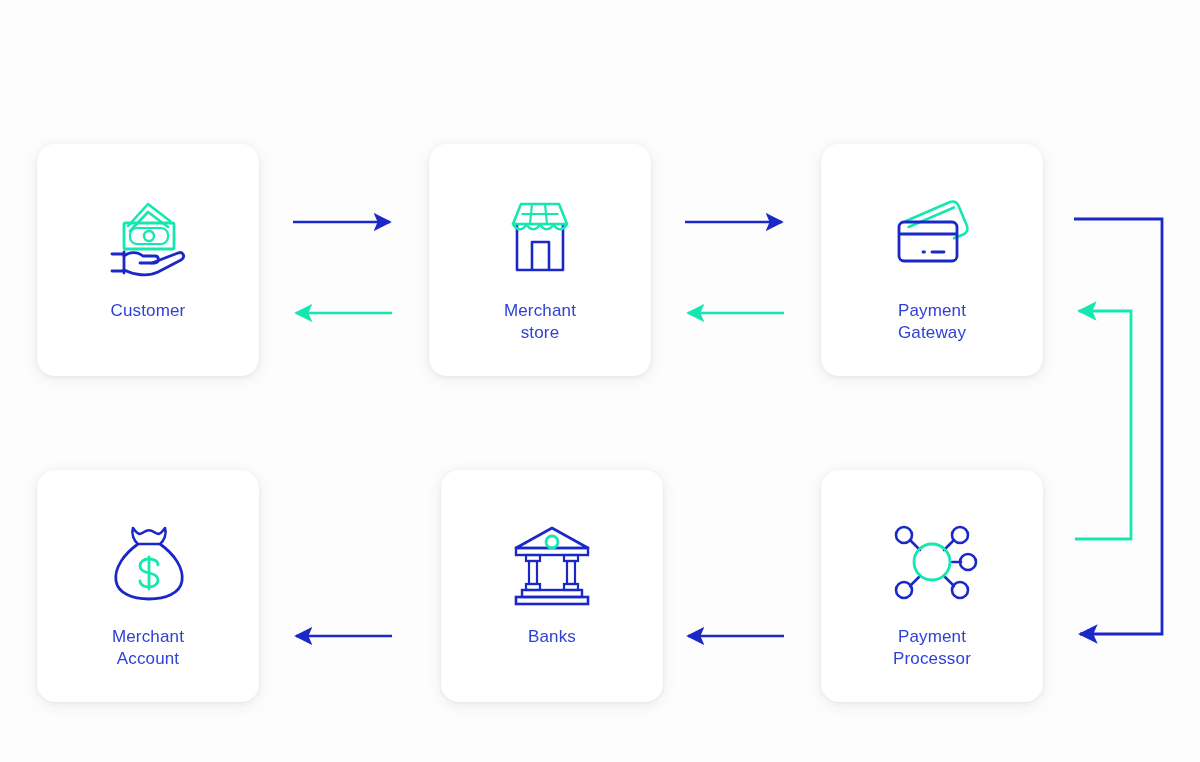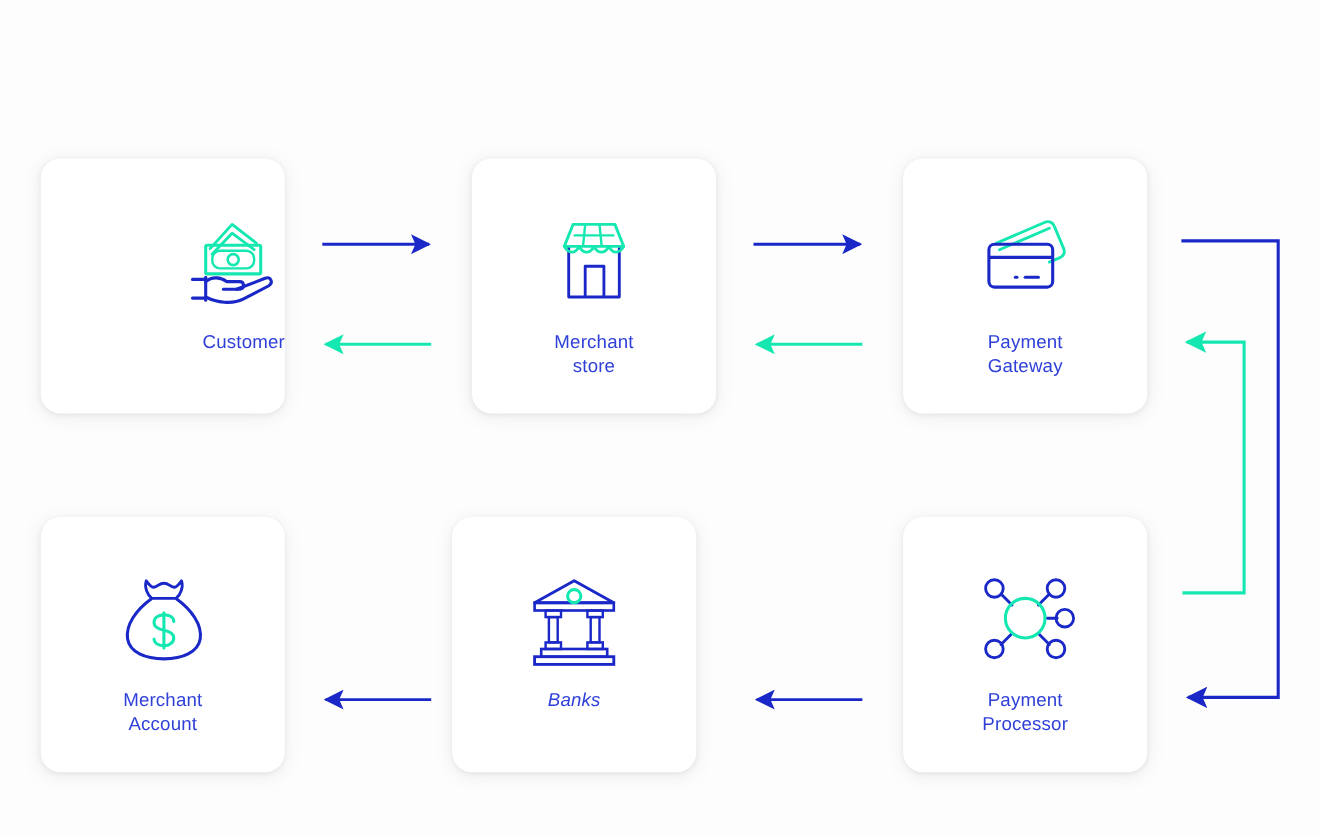--- a/index.html
+++ b/index.html
@@ -60,25 +60,25 @@
     margin-top: 16px;
     text-align: center;
     font-size: 17px;
     line-height: 22px;
     color: #2f40d8;
     white-space: pre-line;
     letter-spacing: 0.15px;
   }
 
   
-  #card-customer          { left: 37px;  top: 144px; align-items: flex-end; }
+  #card-customer          { left: 37px;  top: 144px; }
   #card-merchant-store    { left: 429px; top: 144px; }
   #card-payment-gateway   { left: 821px; top: 144px; }
   #card-merchant-account  { left: 37px;  top: 470px; }
-  #card-banks             { left: 411px; top: 470px; font-style: italic; }
+  #card-banks             { left: 441px; top: 470px; }
   #card-payment-processor { left: 821px; top: 470px; }
 
   
   #connectors {
     position: absolute;
     left: 0; top: 0;
     width: 1200px; height: 762px;
     pointer-events: none;
   }
 </style>

